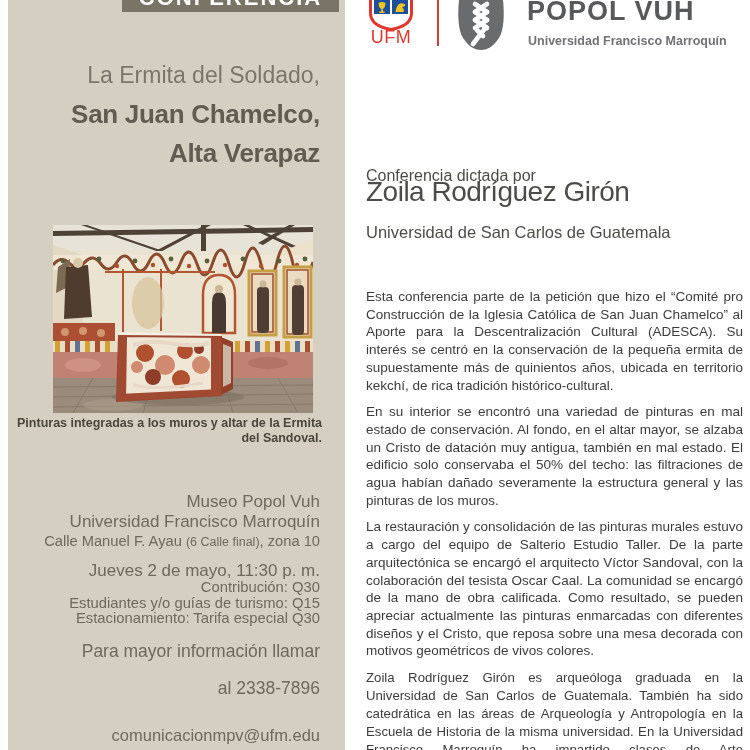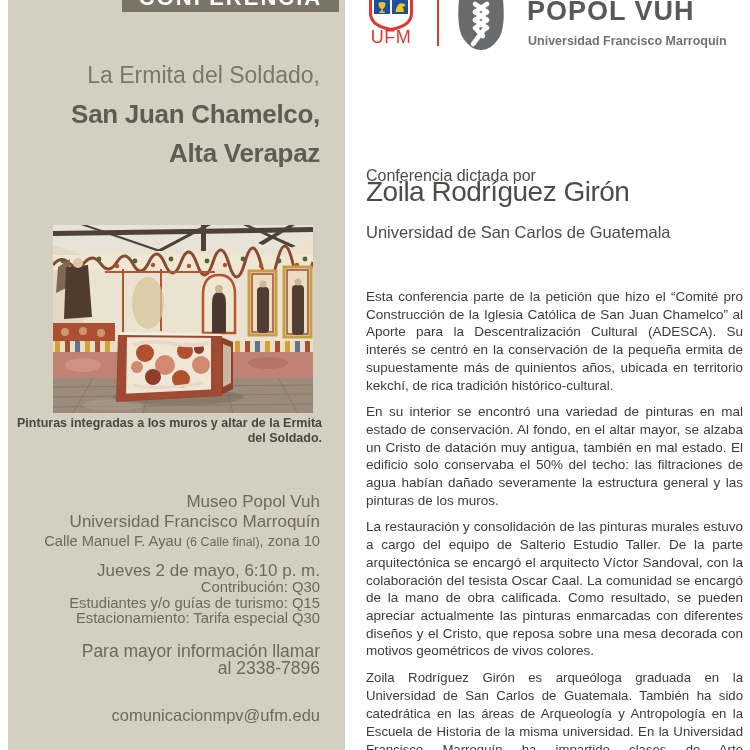--- a/index.html
+++ b/index.html
@@ -25,21 +25,21 @@
   .caption { position:absolute; left:10px; top:416px; width:312px; text-align:right; }
   .caption-bold { font-weight:bold; font-size:12.5px; line-height:14.5px; color:#4a463e; }
   .caption-credit { font-size:12.5px; line-height:15px; color:#5c574e; }
 
   .venue-block { position:absolute; left:10px; top:492px; width:310px; text-align:right; color:#6e695d; }
   .vl-lg { font-size:17px; line-height:20px; }
   .vl-md { font-size:14.7px; line-height:19px; }
   .vl-sm { font-size:12.5px; }
   .vl-price { font-size:14.8px; line-height:15.6px; }
   .v-datetime { font-size:17px; line-height:19px; margin-top:9px; }
-  .v-info { font-size:17.5px; line-height:17.5px; }
+  .v-info { font-size:17.5px; line-height:17.5px;margin-top:20px; }
   .gap16 { margin-top:16px; }
   .gap12 { margin-top:29px; }
   .vl-link { font-size:16.5px; line-height:16px; }
 
   
   .ufm-shield { position:absolute; left:369px; top:0; }
   .ufm-wordmark {
     position:absolute; left:364px; top:27px; width:54px; text-align:center;
     font-size:18px; font-weight:normal; color:#e0372e; letter-spacing:0.5px;
   }
@@ -210,28 +210,28 @@
           <circle cx="84" cy="142" r="6" fill="#cf8a70"></circle>
             <circle cx="146" cy="124" r="5" fill="#8f3d28"></circle>
           <path d="M80 120 Q100 114 122 119 Q142 122 156 118" stroke="#e8d8c8" stroke-width="4" fill="none"></path>
           <path d="M80 160 Q104 166 150 158" stroke="#e8d8c8" stroke-width="3" fill="none"></path>
         </g>
       </g>
     </svg>
   </div>
 
   <div class="caption">
-    <div class="caption-bold">Pinturas integradas a los muros y altar de la Ermita del Soldado.</div>
+    <div class="caption-bold">Pinturas integradas a los muros y altar de la Ermita del Sandoval.</div>
   </div>
 
   <div class="venue-block">
     <div class="vl-lg">Museo Popol Vuh</div>
     <div class="vl-lg">Universidad Francisco Marroquín</div>
     <div class="vl-md"><span>Calle Manuel F. Ayau </span><span class="vl-sm">(6 Calle final)</span><span>, zona 10</span></div>
-    <div class="v-datetime">Jueves 2 de mayo, 6:10 p. m.</div>
+    <div class="v-datetime">Jueves 2 de mayo, 11:30 p. m.</div>
     <div class="vl-price">Contribución: Q30</div>
     <div class="vl-price">Estudiantes y/o guías de turismo: Q15</div>
     <div class="vl-price">Estacionamiento: Tarifa especial Q30</div>
     <div class="v-info gap16">Para mayor información llamar</div>
     <div class="v-info">al 2338-7896</div>
     <div class="vl-link gap12">comunicacionmpv@ufm.edu</div>
   </div>
 
   <div class="ufm-shield">
     <svg width="44" height="30" viewBox="0 0 44 30">

